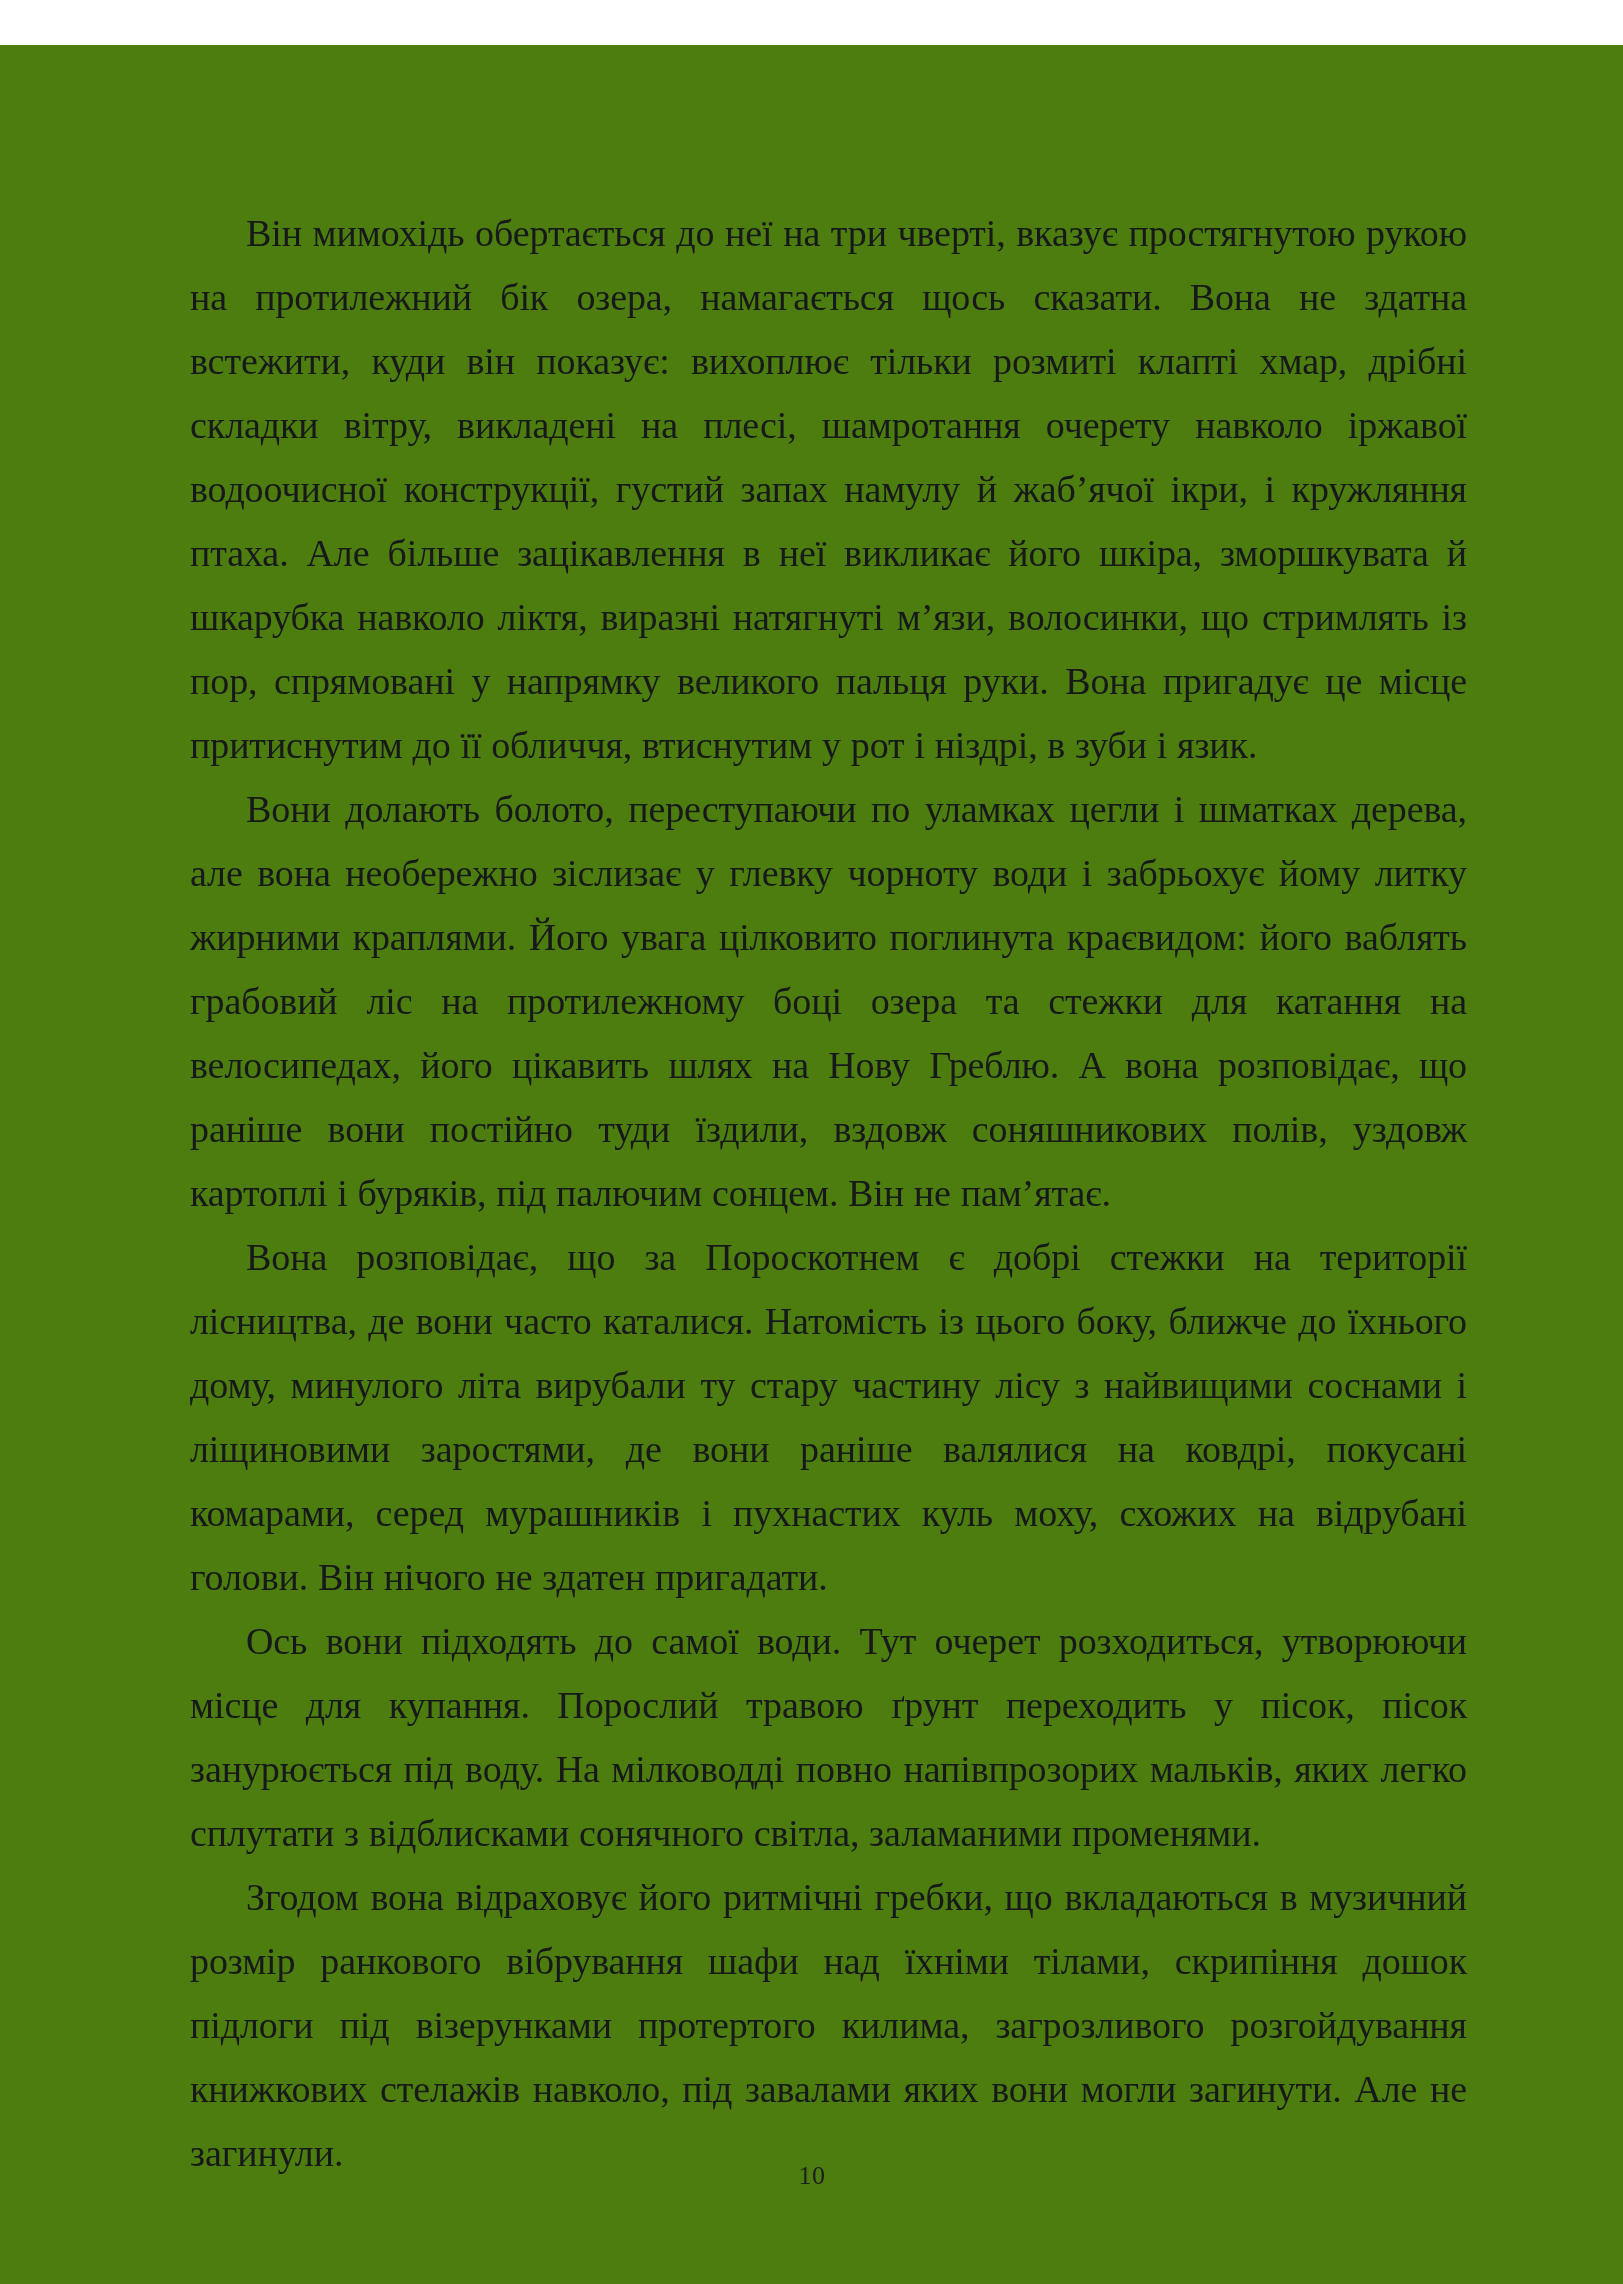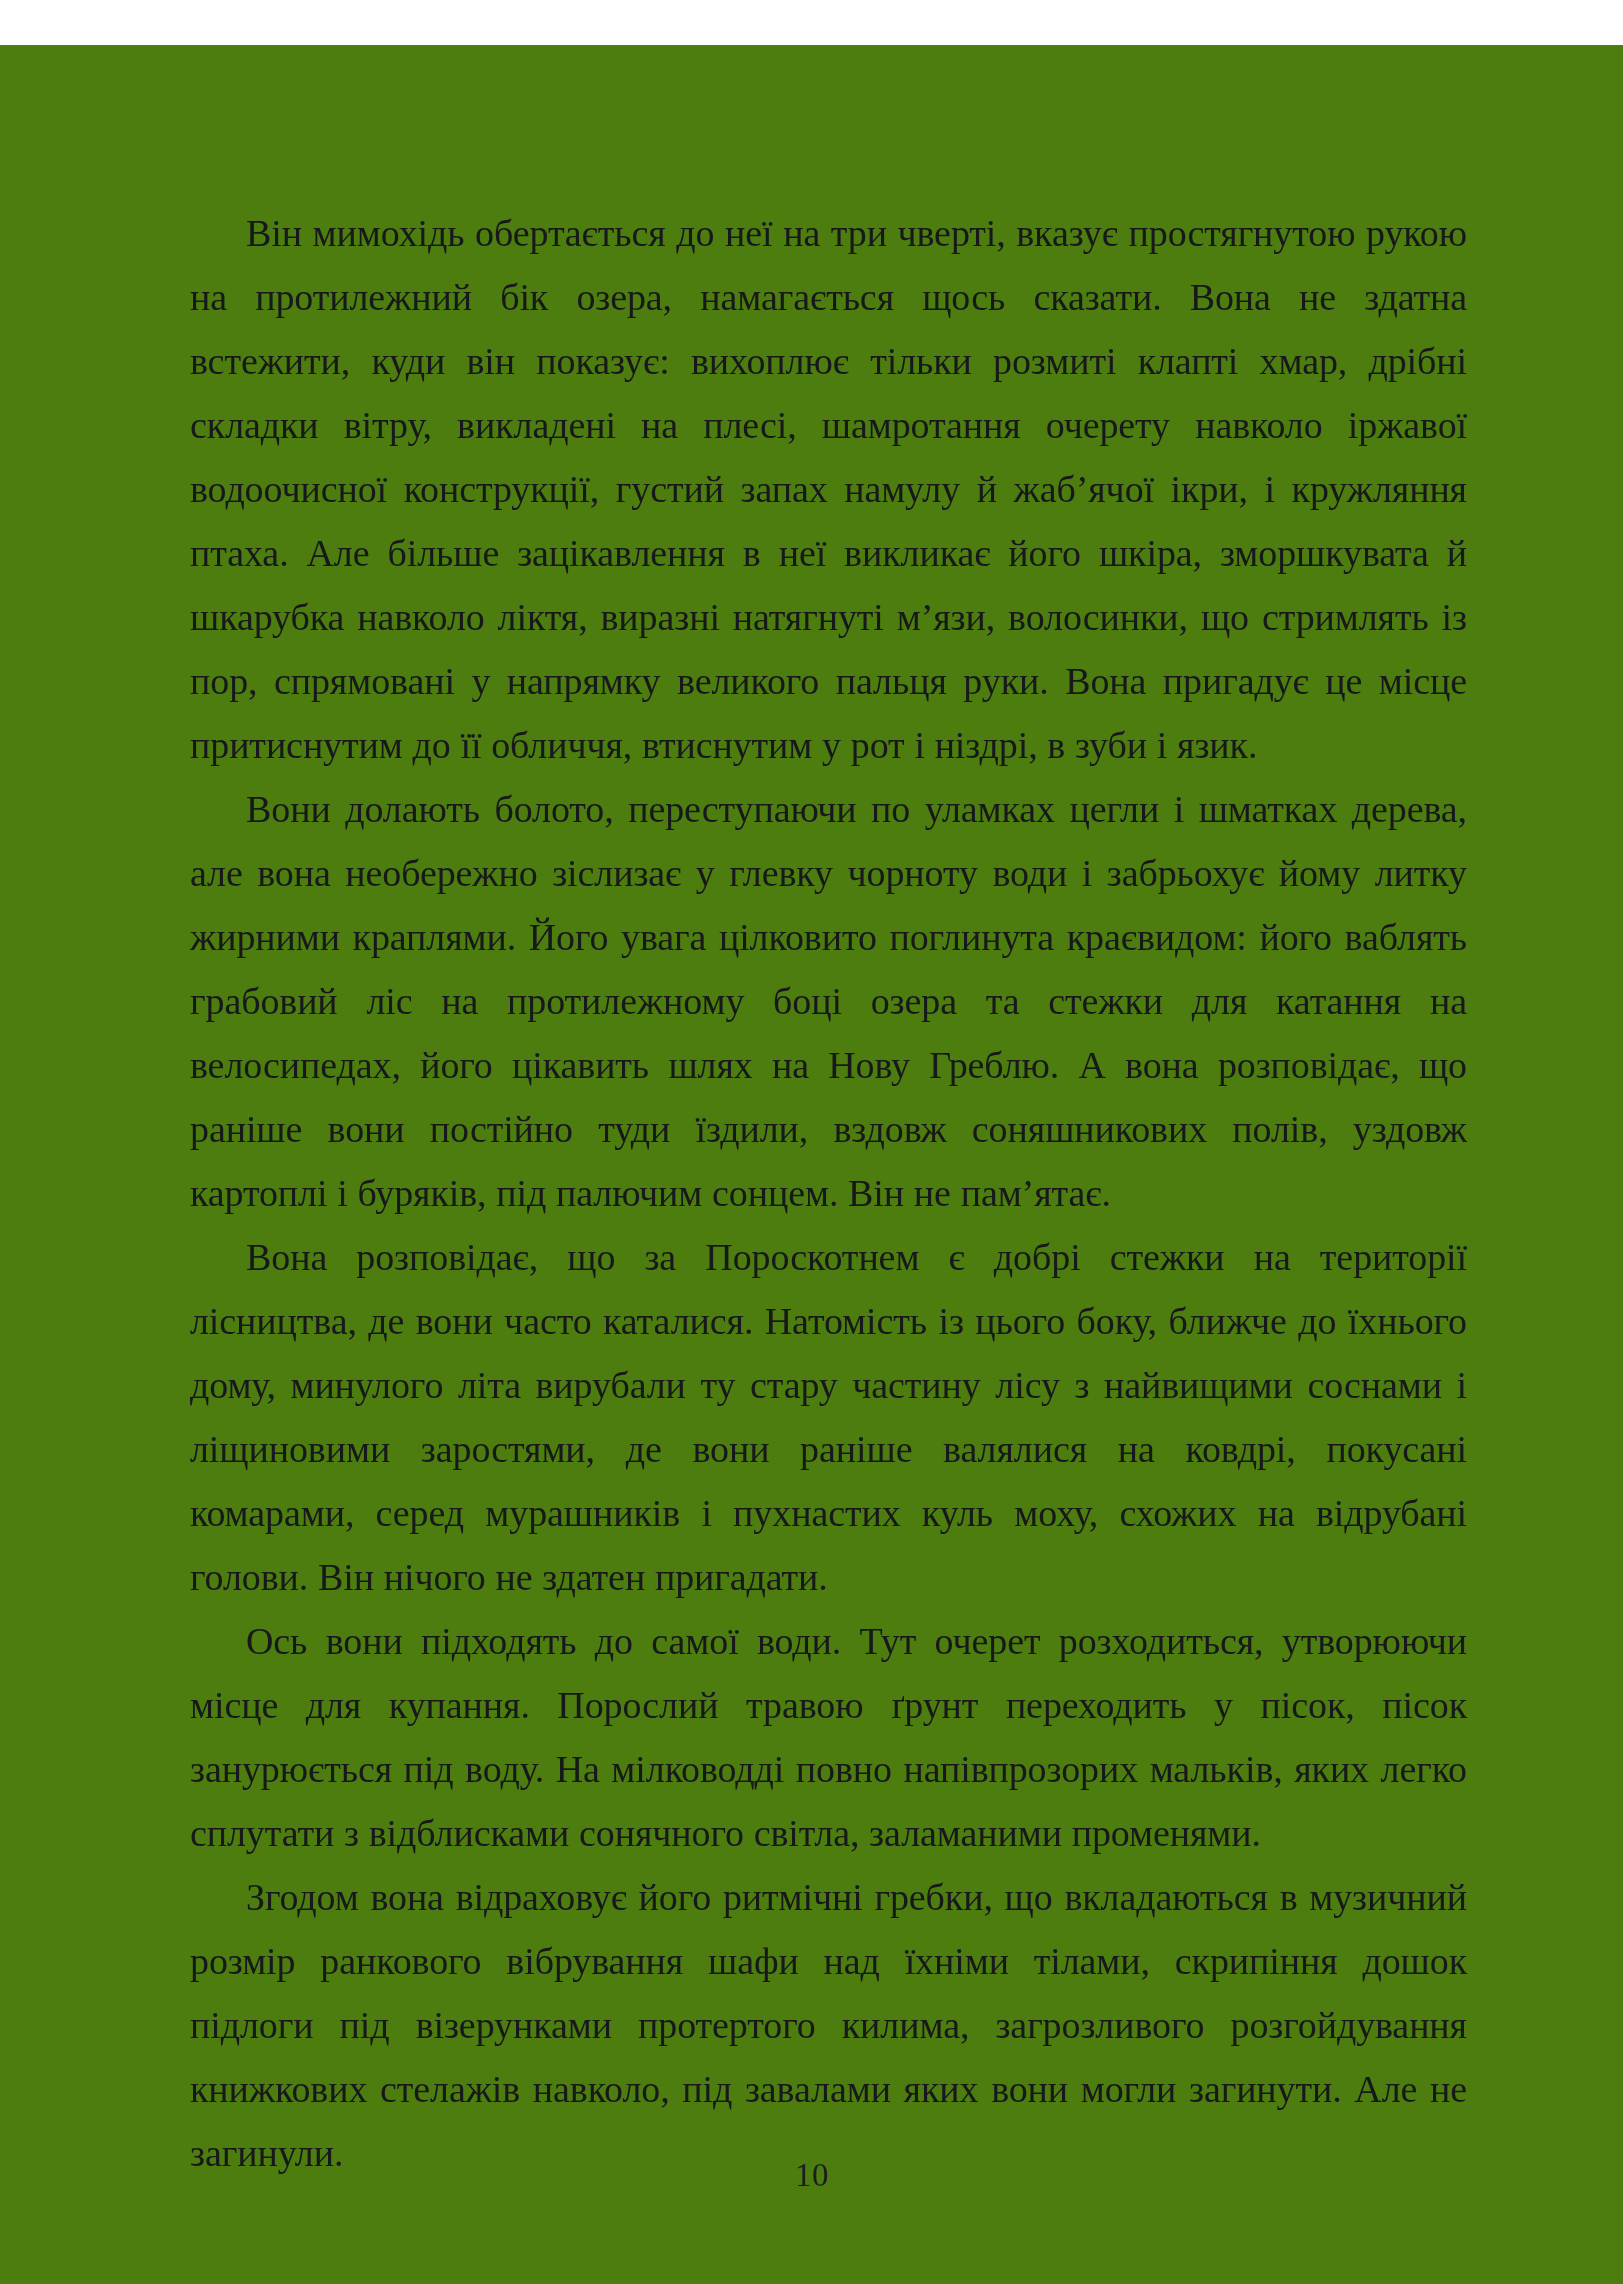--- a/index.html
+++ b/index.html
@@ -51,21 +51,21 @@
   p.para:first-child {
     text-indent: 56px;
   }
 
   .pagenum {
     position: absolute;
     left: 0;
     right: 0;
     top: 2112px;
     text-align: center;
-    font-size: 33px;
+    font-size: 26px;
     line-height: 37px;
     color: #1b1d1f;
     font-family: "Liberation Serif", "DejaVu Serif", serif;
     letter-spacing: 0.4px;
   }
 </style>
 </head>
 <body>
 
 <div class="page">

